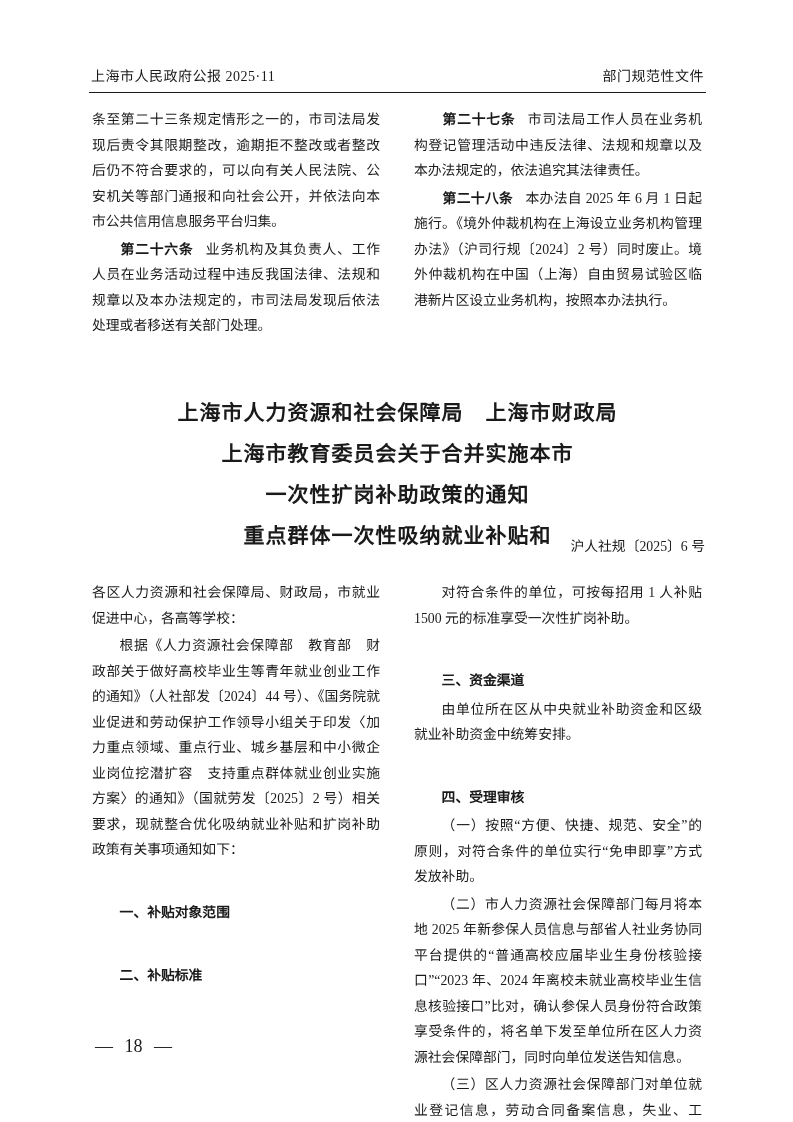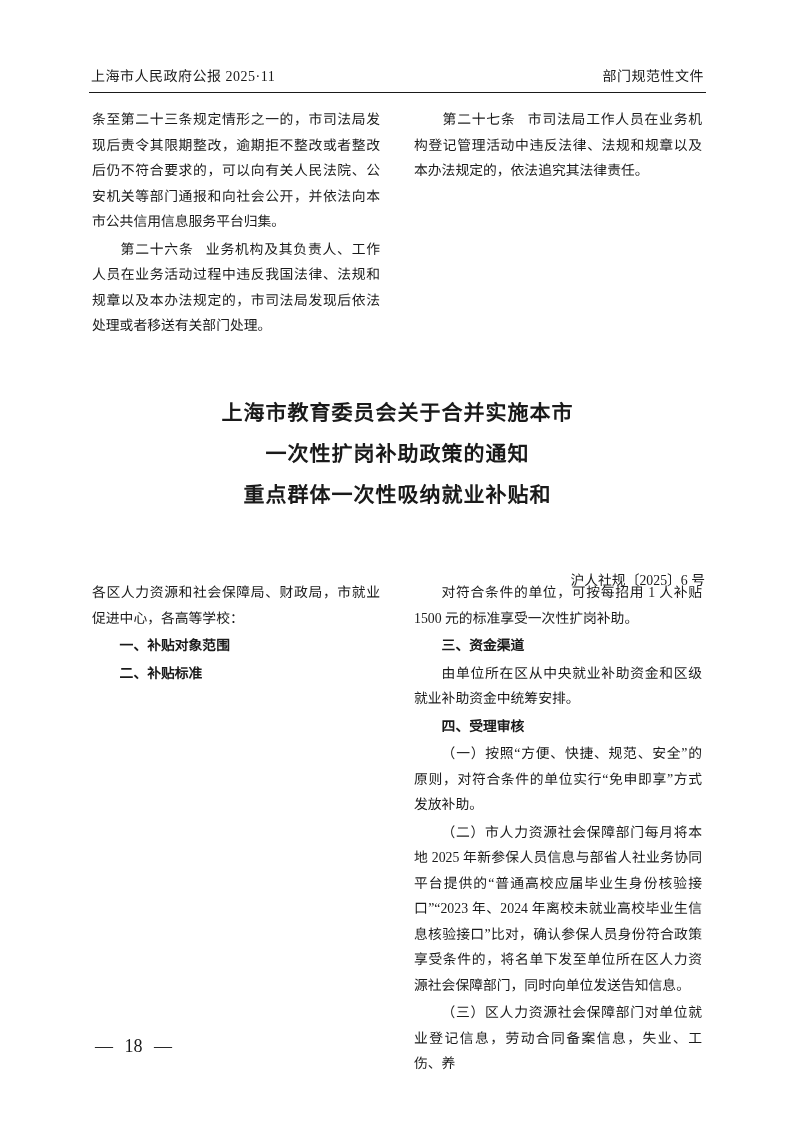--- a/index.html
+++ b/index.html
@@ -38,46 +38,46 @@
     text-justify: inter-ideograph;
     text-align-last: left;
     text-indent: 2em;
   }
   .col p.noindent { text-indent: 0; }
   .top-section { top: 103px; }
   .body-section { top: 576px; }
   
   .lead {
     font-family: "Liberation Sans", sans-serif;
-    font-weight: normal;
+    font-weight: bold;
     margin-right: 0.75em;
   }
   
   .col p.heading {
-    font-family: Liberation Sans, sans-serif;
+    font-family: Liberation Mono, monospace;
     font-weight: bold;
+    margin-top: 36px;
   }
   
   .doc-title {
     position: absolute;
     left: 88px; width: 617px; top: 390px;
     text-align: center;
     font-family: "Liberation Sans", sans-serif;
     font-weight: bold;
     font-size: 21px;
     line-height: 39px;
     letter-spacing: 1px;
   }
   .doc-number {
     position: absolute;
     left: 88px; width: 617px; top: 534px;
     text-align: right;
     font-size: 13.8px;
     line-height: 22px;
-    margin-top: 34px;
   }
   
   .page-number {
     position: absolute;
     left: 93px; top: 1034px;
     font-size: 18px;
     word-spacing: 7px;
   }
 </style>
 </head>
@@ -90,34 +90,37 @@
     <span>部门规范性文件</span>
   </header>
 
   <section class="cols top-section">
     <div class="col">
       <p class="noindent">条至第二十三条规定情形之一的，市司法局发现后责令其限期整改，逾期拒不整改或者整改后仍不符合要求的，可以向有关人民法院、公安机关等部门通报和向社会公开，并依法向本市公共信用信息服务平台归集。</p>
       <p><b class="lead">第二十六条</b><span>业务机构及其负责人、工作人员在业务活动过程中违反我国法律、法规和规章以及本办法规定的，市司法局发现后依法处理或者移送有关部门处理。</span></p>
     </div>
     <div class="col">
       <p><b class="lead">第二十七条</b><span>市司法局工作人员在业务机构登记管理活动中违反法律、法规和规章以及本办法规定的，依法追究其法律责任。</span></p>
+      <p><b class="lead">第二十八条</b><span>本办法自 2025 年 6 月 1 日起施行。《境外仲裁机构在上海设立业务机构管理办法》（沪司行规〔2024〕2 号）同时废止。境外仲裁机构在中国（上海）自由贸易试验区临港新片区设立业务机构，按照本办法执行。</span></p>
     </div>
   </section>
 
   <h1 class="doc-title">
+    <div>上海市人力资源和社会保障局　上海市财政局</div>
     <div>上海市教育委员会关于合并实施本市</div>
     <div>一次性扩岗补助政策的通知</div>
     <div>重点群体一次性吸纳就业补贴和</div>
   </h1>
 
   <div class="doc-number">沪人社规〔2025〕6 号</div>
 
   <section class="cols body-section">
     <div class="col">
       <p class="noindent">各区人力资源和社会保障局、财政局，市就业促进中心，各高等学校：</p>
+      <p>根据《人力资源社会保障部　教育部　财政部关于做好高校毕业生等青年就业创业工作的通知》（人社部发〔2024〕44 号）、《国务院就业促进和劳动保护工作领导小组关于印发〈加力重点领域、重点行业、城乡基层和中小微企业岗位挖潜扩容　支持重点群体就业创业实施方案〉的通知》（国就劳发〔2025〕2 号）相关要求，现就整合优化吸纳就业补贴和扩岗补助政策有关事项通知如下：</p>
       <p class="heading">一、补贴对象范围</p>
       <p class="heading">二、补贴标准</p>
     </div>
     <div class="col">
       <p>对符合条件的单位，可按每招用 1 人补贴 1500 元的标准享受一次性扩岗补助。</p>
       <p class="heading">三、资金渠道</p>
       <p>由单位所在区从中央就业补助资金和区级就业补助资金中统筹安排。</p>
       <p class="heading">四、受理审核</p>
       <p>（一）按照“方便、快捷、规范、安全”的原则，对符合条件的单位实行“免申即享”方式发放补助。</p>
       <p>（二）市人力资源社会保障部门每月将本地 2025 年新参保人员信息与部省人社业务协同平台提供的“普通高校应届毕业生身份核验接口”“2023 年、2024 年离校未就业高校毕业生信息核验接口”比对，确认参保人员身份符合政策享受条件的，将名单下发至单位所在区人力资源社会保障部门，同时向单位发送告知信息。</p>

